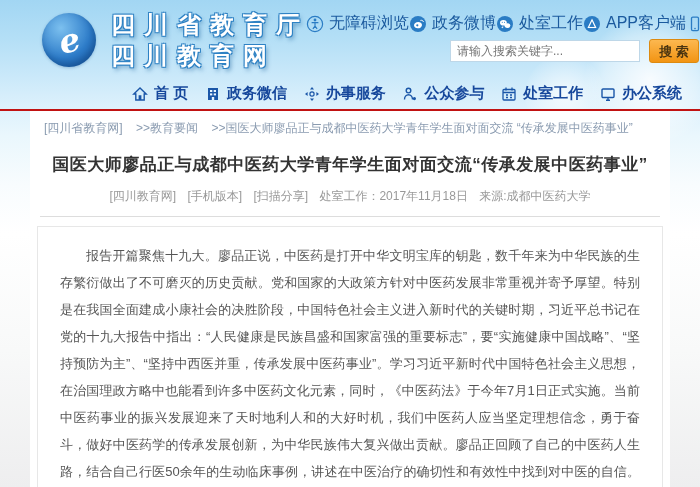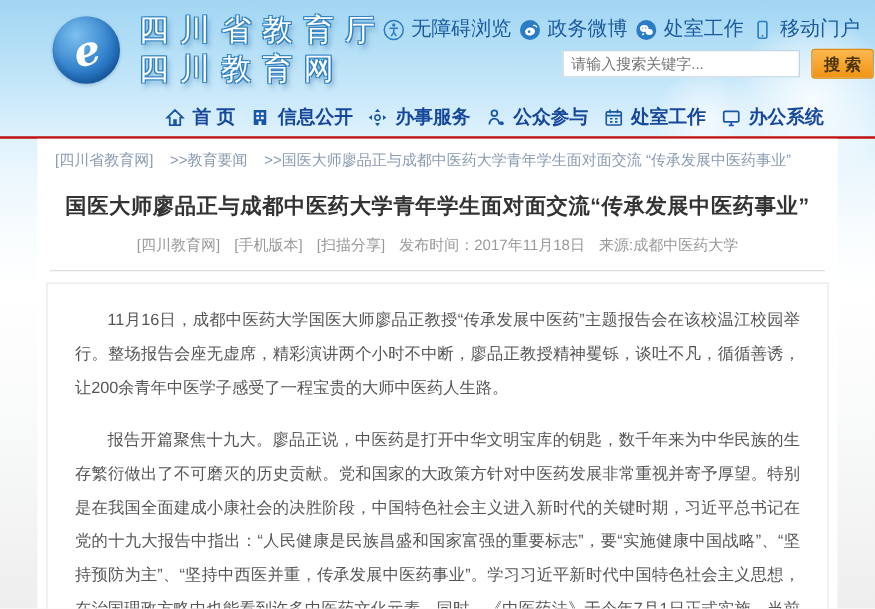--- a/index.html
+++ b/index.html
@@ -12,35 +12,35 @@
   .d1{width:130px;height:130px;right:-15px;top:15px;}
   .d2{width:80px;height:80px;right:95px;top:55px;background:radial-gradient(circle,rgba(255,255,255,.7) 0%,rgba(255,255,255,.2) 55%,rgba(255,255,255,0) 75%);}
 
   
   header{position:relative;height:78px;z-index:1;}
   .brand{position:absolute;left:42px;top:9px;display:flex;align-items:center;}
   .logo{width:54px;height:54px;border-radius:50%;display:flex;align-items:center;justify-content:center;
     background:radial-gradient(circle at 35% 28%,#7cc0ef,#2d7cc9 58%,#1a5ca9);
     box-shadow:inset -2px -4px 7px rgba(0,40,90,.35), 0 1px 3px rgba(30,90,150,.3);}
   .logo-e{font-family:"DejaVu Serif","Liberation Serif",serif;font-style:italic;font-weight:bold;color:#fff;font-size:33px;line-height:1;transform:rotate(-14deg);}
-  .site-title{margin-left:15px;font-family:"DejaVu Serif","Liberation Serif",serif;font-weight:normal;
+  .site-title{margin-left:15px;font-family:"DejaVu Serif","Liberation Serif",serif;font-weight:bold;
     font-size:24px;color:#fff;letter-spacing:9px;line-height:1.3;
     text-shadow:1px 1px 0 #2e82c4,-1px -1px 0 #2e82c4,1px -1px 0 #2e82c4,-1px 1px 0 #2e82c4,2px 3px 4px rgba(20,90,150,.55);}
   .quick-links{position:absolute;left:306px;right:12px;top:13px;display:flex;justify-content:space-between;align-items:center;}
   .qlink{display:flex;align-items:center;gap:5px;font-size:16px;color:#1b5a9e;text-decoration:none;white-space:nowrap;}
   .qicon{display:inline-flex;width:18px;height:18px;color:#2a7cc4;}
   .qicon svg{display:block;}
   .search-row{position:absolute;left:450px;top:39px;display:flex;align-items:center;gap:9px;}
   .search-row input{width:176px;height:20px;border:1px solid #bed7e8;padding:0 6px;font-size:12px;color:#666;background:#fff;outline:none;}
   .search-row button{width:50px;height:24px;background:linear-gradient(#fcb850,#f29413);border:1px solid #dd8a10;border-radius:3px;
     color:#4a3410;font-weight:bold;font-size:13px;cursor:pointer;line-height:1;}
 
   
   nav{position:relative;z-index:1;height:31px;display:flex;align-items:center;justify-content:space-between;
-    padding:0 41px 0 132px;border-bottom:2px solid #c11212;}
+    padding:0 18px 0 132px;border-bottom:2px solid #c11212;}
   .nav-item{display:flex;align-items:center;gap:6px;font-size:15px;font-weight:bold;color:#17489c;text-decoration:none;white-space:nowrap;}
   .nav-icon{display:inline-flex;width:16px;height:16px;color:#1a56a8;}
   .nav-icon svg{display:block;}
 
   
   .content{position:relative;z-index:1;margin:0 30px;background:#fff;height:376px;overflow:hidden;}
   .breadcrumb{font-size:12px;color:#8a9bb0;padding:9px 14px 8px;white-space:nowrap;overflow:hidden;}
   .breadcrumb a{color:#8a9bb0;text-decoration:none;margin-right:10px;}
   .breadcrumb span{margin-right:10px;}
   .article-title{text-align:center;font-size:17px;font-weight:bold;color:#333;margin:8px 18px 12px;letter-spacing:.5px;}
@@ -102,20 +102,30 @@
               <circle cx="6.3" cy="7.3" r=".55" fill="currentColor"></circle>
               <circle cx="8.5" cy="7.3" r=".55" fill="currentColor"></circle>
               <path d="M5.8 12.9l1.4-1.2" stroke="#fff" stroke-width="1.1"></path>
             </svg>
         </span>
         <span>处室工作</span>
       </a>
       <a class="qlink" href="#">
         <span class="qicon">
           <svg viewBox="0 0 18 18" width="18" height="18">
+              <circle cx="9" cy="9" r="8" fill="currentColor"></circle>
+              <path d="M9 4.8l3.6 7.7H5.4z" fill="none" stroke="#fff" stroke-width="1.2"></path>
+              <path d="M5 12.5h8" stroke="#fff" stroke-width="1.1"></path>
+            </svg>
+        </span>
+        <span>APP客户端</span>
+      </a>
+      <a class="qlink" href="#">
+        <span class="qicon">
+          <svg viewBox="0 0 18 18" width="18" height="18">
               <rect x="5.5" y="2.2" width="7" height="13.4" rx="1.3" fill="none" stroke="currentColor" stroke-width="1.3"></rect>
               <circle cx="9" cy="13.6" r=".8" fill="currentColor"></circle>
             </svg>
         </span>
         <span>移动门户</span>
       </a>
     </div>
 
     <div class="search-row">
       <input type="text" placeholder="请输入搜索关键字..." style="">
@@ -138,21 +148,21 @@
             <rect x="3" y="2" width="10" height="12" fill="currentColor"></rect>
             <g fill="#eaf5ff">
               <rect x="5" y="4" width="2.3" height="2"></rect>
               <rect x="8.7" y="4" width="2.3" height="2"></rect>
               <rect x="5" y="7.4" width="2.3" height="2"></rect>
               <rect x="8.7" y="7.4" width="2.3" height="2"></rect>
               <rect x="6.8" y="11" width="2.4" height="3"></rect>
             </g>
           </svg>
       </span>
-      <span>信息公开</span>
+      <span>政务微信</span>
     </a>
     <a class="nav-item" href="#">
       <span class="nav-icon">
         <svg viewBox="0 0 16 16" width="16" height="16">
             <g fill="currentColor">
               <path d="M8 1l2 2.6H6z"></path>
               <path d="M8 15l-2-2.6h4z"></path>
               <path d="M1 8l2.6-2v4z"></path>
               <path d="M15 8l-2.6 2V6z"></path>
             </g>
@@ -203,25 +213,24 @@
       <a href="#">&gt;&gt;教育要闻</a>
       <span>&gt;&gt;国医大师廖品正与成都中医药大学青年学生面对面交流 “传承发展中医药事业”</span>
     </div>
 
     <h1 class="article-title">国医大师廖品正与成都中医药大学青年学生面对面交流“传承发展中医药事业”</h1>
 
     <div class="meta">
       <a href="#">[四川教育网]</a>
       <a href="#">[手机版本]</a>
       <a href="#">[扫描分享]</a>
-      <span>发布时间：2017年11月18日</span>
+      <span>处室工作：2017年11月18日</span>
       <span>来源:成都中医药大学</span>
     </div>
 
     <div class="divider"></div>
 
     <article class="body-box">
-      <p>11月16日，成都中医药大学国医大师廖品正教授“传承发展中医药”主题报告会在该校温江校园举行。整场报告会座无虚席，精彩演讲两个小时不中断，廖品正教授精神矍铄，谈吐不凡，循循善诱，让200余青年中医学子感受了一程宝贵的大师中医药人生路。</p>
       <p>报告开篇聚焦十九大。廖品正说，中医药是打开中华文明宝库的钥匙，数千年来为中华民族的生存繁衍做出了不可磨灭的历史贡献。党和国家的大政策方针对中医药发展非常重视并寄予厚望。特别是在我国全面建成小康社会的决胜阶段，中国特色社会主义进入新时代的关键时期，习近平总书记在党的十九大报告中指出：“人民健康是民族昌盛和国家富强的重要标志”，要“实施健康中国战略”、“坚持预防为主”、“坚持中西医并重，传承发展中医药事业”。学习习近平新时代中国特色社会主义思想，在治国理政方略中也能看到许多中医药文化元素，同时，《中医药法》于今年7月1日正式实施。当前中医药事业的振兴发展迎来了天时地利人和的大好时机，我们中医药人应当坚定理想信念，勇于奋斗，做好中医药学的传承发展创新，为中华民族伟大复兴做出贡献。廖品正回顾了自己的中医药人生路，结合自己行医50余年的生动临床事例，讲述在中医治疗的确切性和有效性中找到对中医的自信。中医人如何获得自信呢？廖品正建议“首当通晓中医理论，谙熟诊疗技能，心怀仁义之心，临证更应问询仔细，望色切脉，明察秋毫，辨别阴阳虚实，表里脏腑，谨慎处方。”</p>
     </article>
   </main>
 
 </div>
 
 </body></html>

